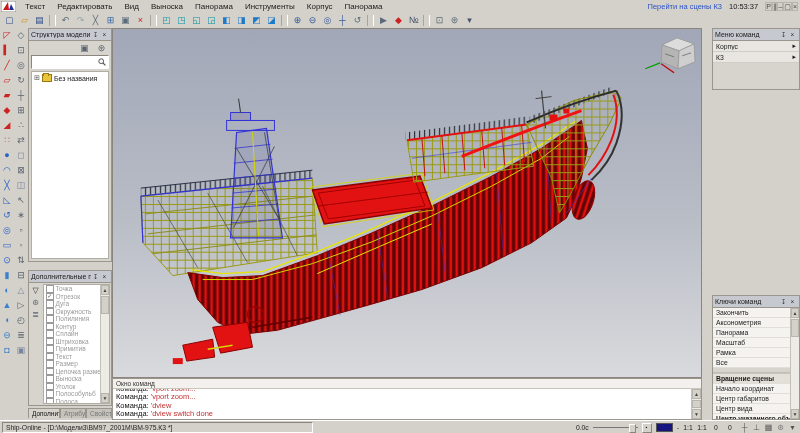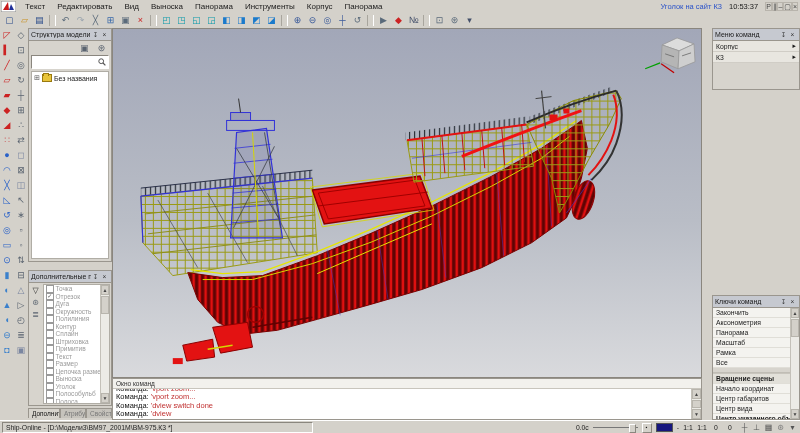--- a/index.html
+++ b/index.html
@@ -127,21 +127,21 @@
 <body>
 
 <div id="menubar">
   <svg id="applogo" viewBox="0 0 15 11">
     <rect width="15" height="11" fill="#fff" stroke="#888" stroke-width="1"></rect>
     <polygon points="2,9 7,1 8,9" fill="#c81818"></polygon>
     <polygon points="8,9 10,3 13,9" fill="#20309a"></polygon>
   </svg>
   <span id="menu-items"><span class="menu-item">Текст</span><span class="menu-item">Редактировать</span><span class="menu-item">Вид</span><span class="menu-item">Выноска</span><span class="menu-item">Панорама</span><span class="menu-item">Инструменты</span><span class="menu-item">Корпус</span><span class="menu-item">Панорама</span></span>
   <span id="mb-right">
-    <span id="site-link">Уголок на сайт К3</span>
+    <span id="site-link">Перейти на сцены К3</span>
     <span id="clock">10:53:37</span>
     <span id="winbtns"><span class="winbtn">Р</span><span class="winbtn">∥</span><span class="winbtn">–</span><span class="winbtn">▢</span><span class="winbtn">×</span></span>
   </span>
 </div>
 
 <div id="toolbar">
     <i class="ticon" style="color: rgb(42, 74, 138);">▢</i>
     <i class="ticon" style="color: rgb(200, 144, 32);">▱</i>
     <i class="ticon" style="color: rgb(42, 74, 138);">▤</i>
     <i class="tsep"></i>
@@ -466,22 +466,22 @@
 </div>
 
 <div id="cmdwin">
   <div id="cw-head">Окно команд</div>
   <div id="cw-body">
     <div id="cmd-lines">
         <div class="clipped">
           <div class="cmd-line inner"><span class="pref">Команда:</span> <span class="arg">'vport zoom...</span></div>
         </div>
         <div class="cmd-line"><span class="pref">Команда:</span> <span class="arg">'vport zoom...</span></div>
+        <div class="cmd-line"><span class="pref">Команда:</span> <span class="arg">'dview</span></div>
         <div class="cmd-line"><span class="pref">Команда:</span> <span class="arg">'dview switch done</span></div>
-        <div class="cmd-line"><span class="pref">Команда:</span> <span class="arg">'dview</span></div>
         <div id="cw-prompt"><span>Опорная точка просмотра:</span><span class="caret"></span></div>
       </div>
     <div class="vscroll" id="cw-scroll">
       <i class="arr">▲</i>
       <span class="sp"></span>
       <span class="thumb" style="height:8px"></span>
       <i class="arr">▼</i>
     </div>
   </div>
 </div>

